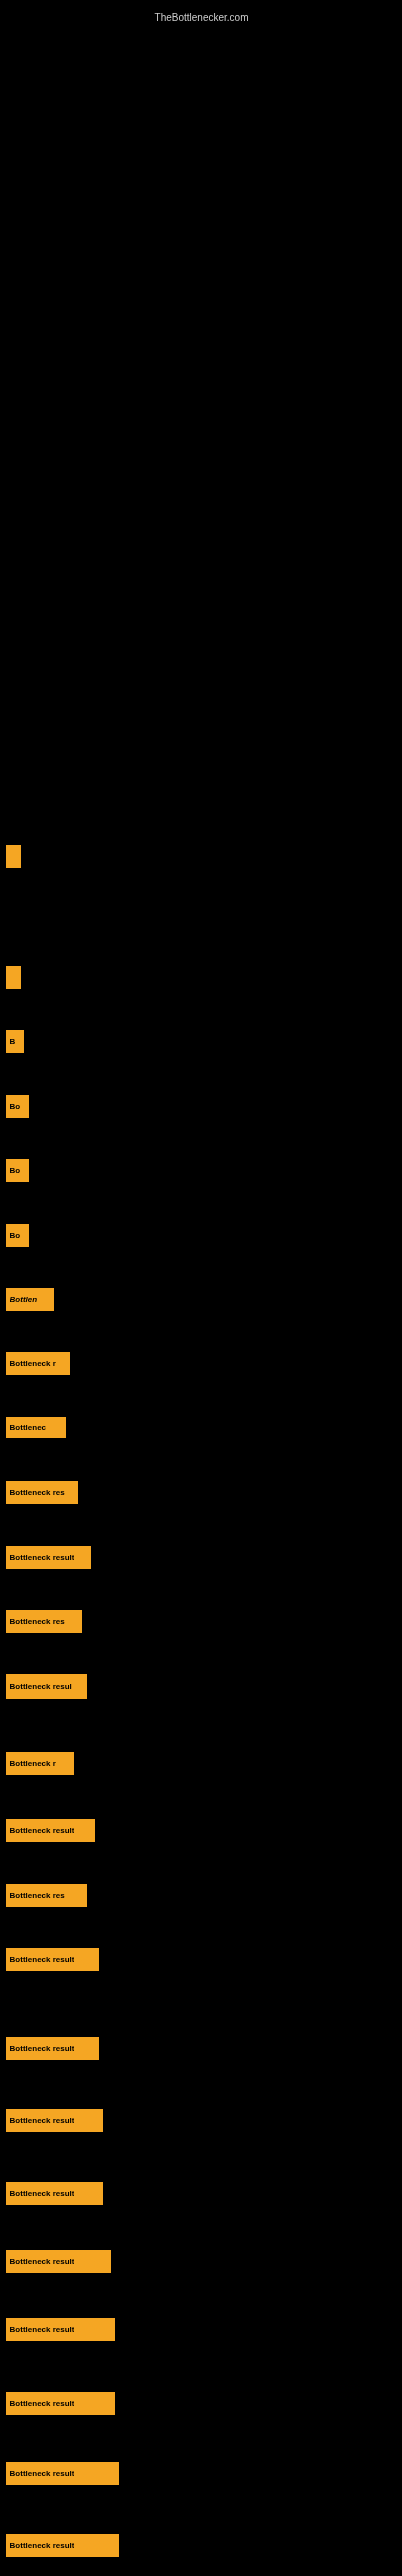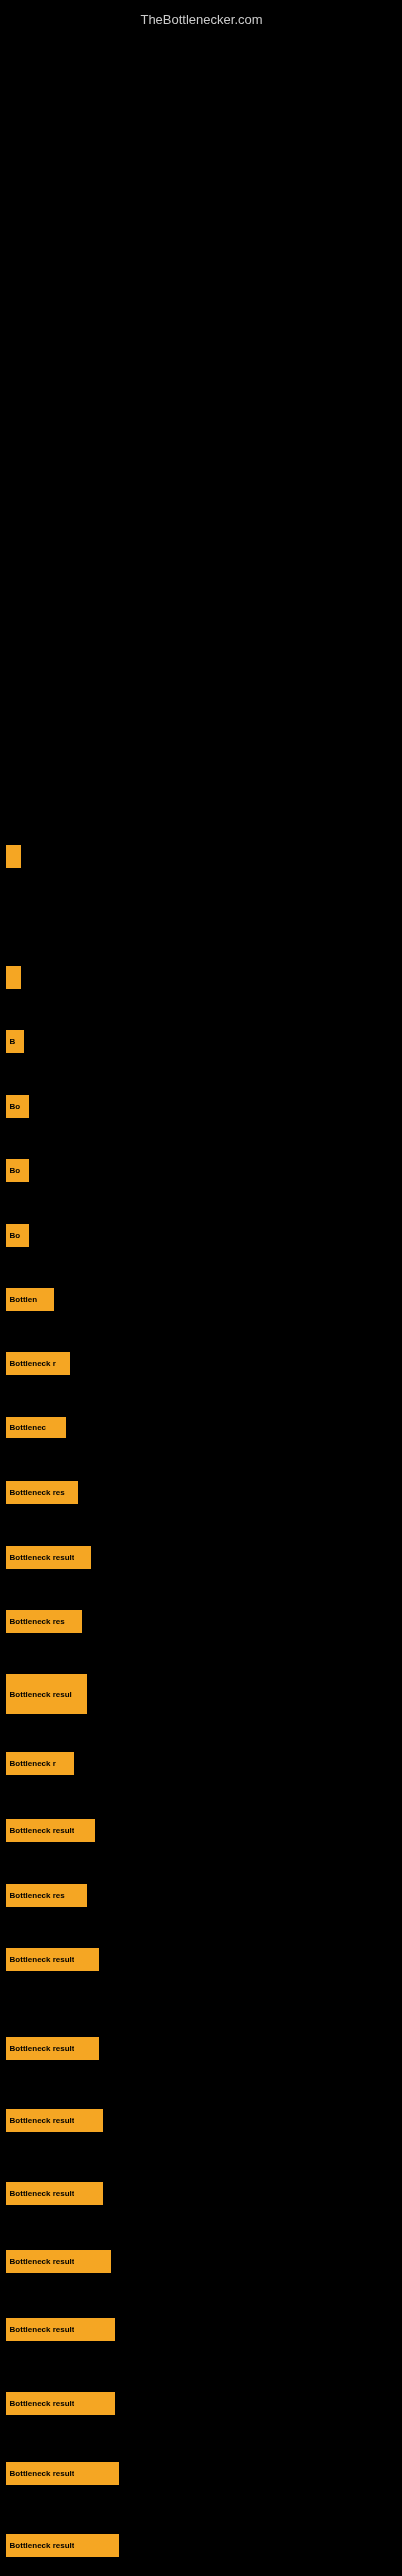--- a/index.html
+++ b/index.html
@@ -7,21 +7,21 @@
       background-color: #000;
       width: 403px;
       min-height: 2576px;
       font-family: Arial, sans-serif;
       position: relative;
       overflow-x: hidden;
     }
 
     .site-title {
       color: #ccc;
-      font-size: 13px;
+      font-size: 10px;
       text-align: center;
       padding: 8px 0 4px 0;
       position: absolute;
       top: 4px;
       left: 50%;
       transform: translateX(-50%);
       white-space: nowrap;
     }
 
     .bar-container {
@@ -59,39 +59,39 @@
     </div>
     <div class="bar-container" style="top: 1095px; width: 22.5px; height: 22.5px;">
       <span class="bar-text">Bo</span>
     </div>
     <div class="bar-container" style="top: 1159px; width: 22.5px; height: 22.5px;">
       <span class="bar-text">Bo</span>
     </div>
     <div class="bar-container" style="top: 1224px; width: 22.5px; height: 22.5px;">
       <span class="bar-text">Bo</span>
     </div>
-    <div class="bar-container" style="top: 1288px; width: 48px; height: 22.5px;">
+    <div class="bar-container" style="top: 1288px; width: 48px; height: 22.5px; font-style: italic;">
       <span class="bar-text">Bottlen</span>
     </div>
     <div class="bar-container" style="top: 1352px; width: 64px; height: 22.5px;">
       <span class="bar-text">Bottleneck r</span>
     </div>
     <div class="bar-container" style="top: 1417px; width: 60px; height: 21px;">
       <span class="bar-text">Bottlenec</span>
     </div>
     <div class="bar-container" style="top: 1481px; width: 72px; height: 22.5px;">
       <span class="bar-text">Bottleneck res</span>
     </div>
     <div class="bar-container" style="top: 1546px; width: 85px; height: 22.5px;">
       <span class="bar-text">Bottleneck result</span>
     </div>
     <div class="bar-container" style="top: 1610px; width: 76px; height: 22.5px;">
       <span class="bar-text">Bottleneck res</span>
     </div>
-    <div class="bar-container" style="top: 1674px; width: 81px; height: 40px;">
+    <div class="bar-container" style="top: 1674px; width: 81px; height: 25px;">
       <span class="bar-text">Bottleneck resul</span>
     </div>
     <div class="bar-container" style="top: 1752px; width: 68px; height: 22.5px;">
       <span class="bar-text">Bottleneck r</span>
     </div>
     <div class="bar-container" style="top: 1819px; width: 89px; height: 22.5px;">
       <span class="bar-text">Bottleneck result</span>
     </div>
     <div class="bar-container" style="top: 1884px; width: 81px; height: 22.5px;">
       <span class="bar-text">Bottleneck res</span>

